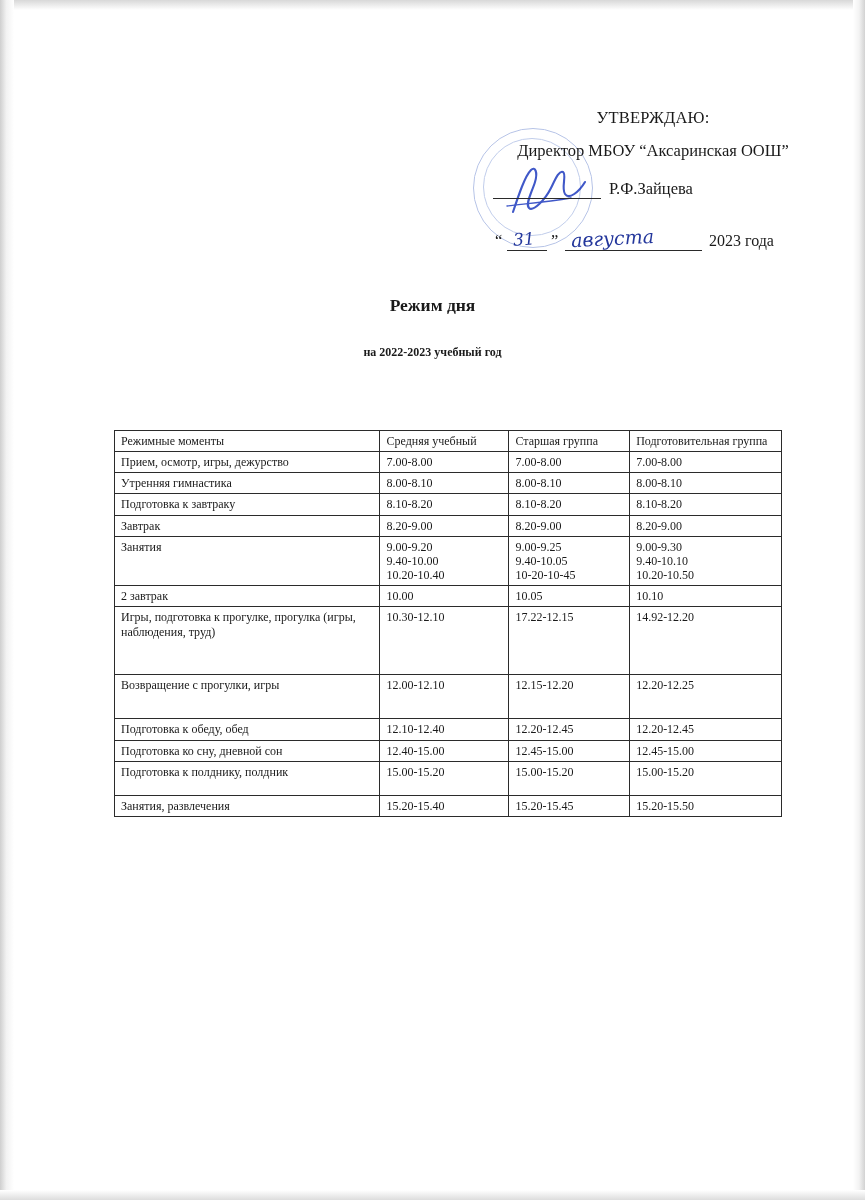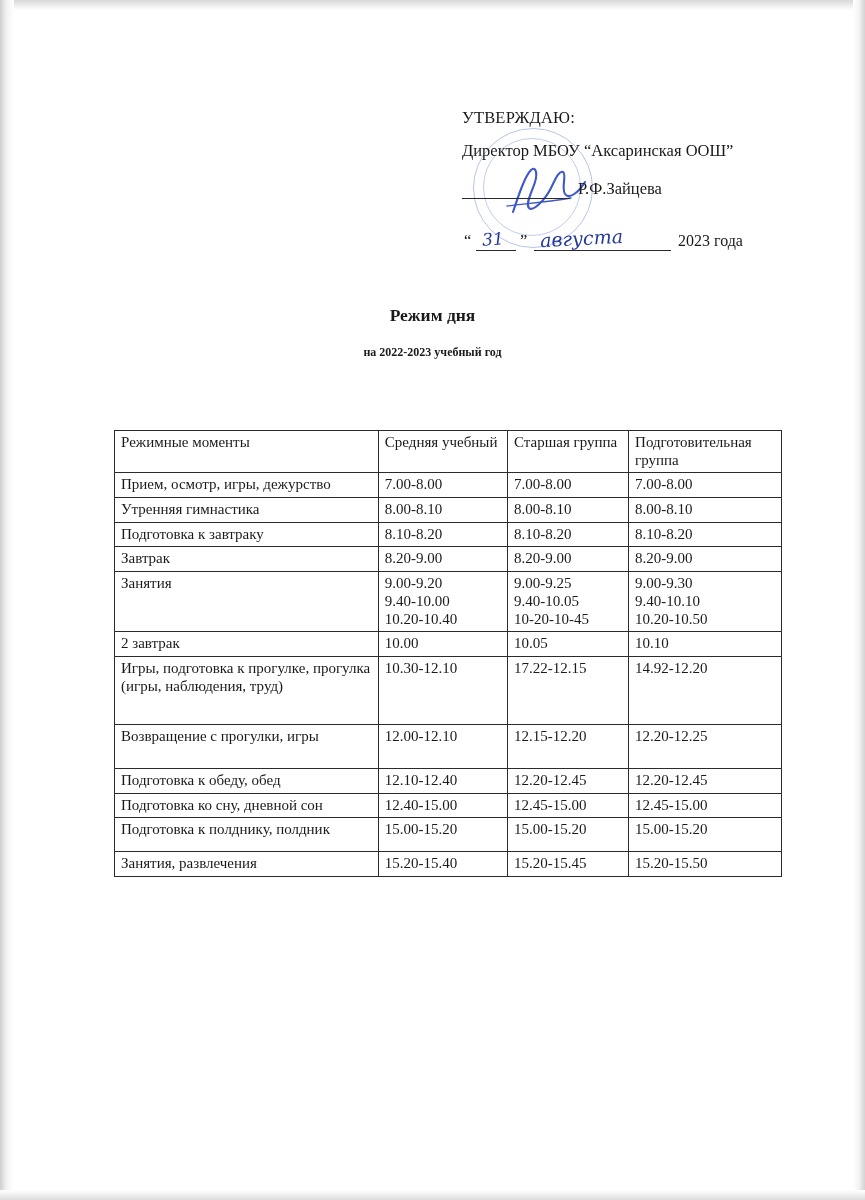--- a/index.html
+++ b/index.html
@@ -38,25 +38,26 @@
   .paper-edge-bottom {
     position: absolute;
     left: 0; bottom: 0;
     width: 865px; height: 10px;
     background: linear-gradient(to top, #dcdcdc 0%, #ffffff 100%);
   }
 
   
   .approval {
     position: absolute;
-    left: 462px;
+    left: 493px;
     top: 110px;
     width: 320px;
     font-size: 16.5px;
     line-height: 1.0;
+    text-align: center;
   }
   .approval-line1 {
     letter-spacing: 0.2px;
   }
   .approval-line2 {
     margin-top: 16px;
     white-space: nowrap;
   }
   .approval-line3 {
     margin-top: 22px;
@@ -148,21 +149,21 @@
     width: 90px;
     height: 54px;
     color: #1f3bbf;
     opacity: 0.85;
   }
 
   
   .doc-title {
     position: absolute;
     left: 0; right: 0;
-    top: 305px;
+    top: 295px;
     text-align: center;
     font-size: 17.5px;
     font-weight: bold;
   }
   .doc-subtitle {
     position: absolute;
     left: 0; right: 0;
     top: 345px;
     text-align: center;
     font-size: 12px;
@@ -172,21 +173,21 @@
   
   .schedule-wrap {
     position: absolute;
     left: 114px;
     top: 430px;
     width: 690px;
   }
   table.schedule {
     border-collapse: collapse;
     width: 668px;
-    font-size: 15px;
+    font-size: 12px;
     line-height: 1.18;
   }
   table.schedule td, table.schedule th {
     border: 1px solid #2b2b2b;
     vertical-align: top;
     padding: 3px 5px 3px 6px;
     font-weight: normal;
     text-align: left;
   }
   table.schedule th {

